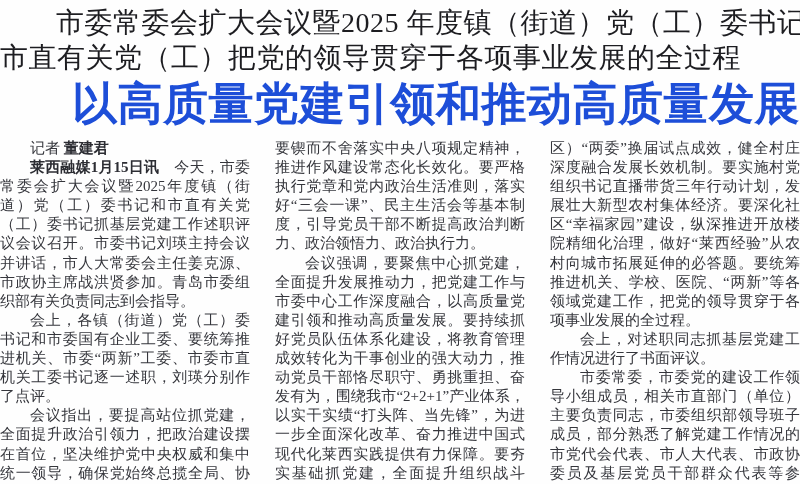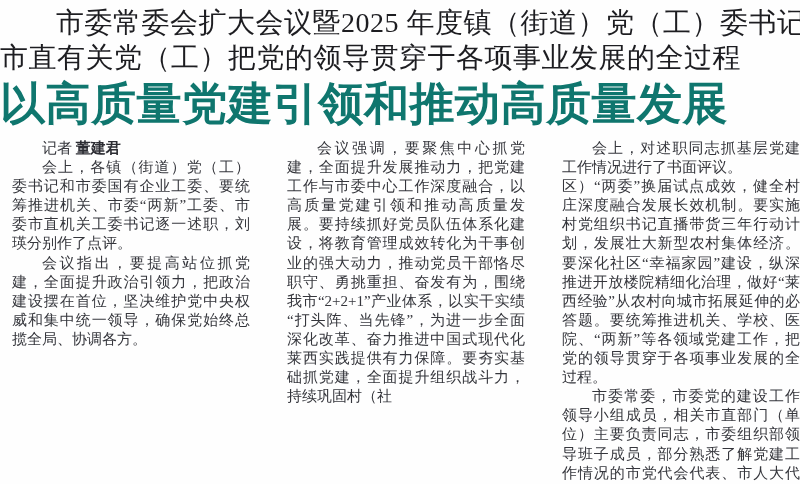--- a/index.html
+++ b/index.html
@@ -22,22 +22,22 @@
     letter-spacing: 0.5px;
   }
   .kicker-line { white-space: nowrap; }
   .kicker-line.first { text-indent: 2em; }
   
   .headline {
     margin: 3px 0 0 0;
     font-size: 45px;
     line-height: 52px;
     font-weight: 900;
-    text-align: left;
-    color: #0f766e;
+    text-align: right;
+    color: #1d4ed8;
     letter-spacing: 0.5px;
     font-family: "Liberation Serif", "DejaVu Serif", serif;
   }
   
   .article {
     display: flex;
     gap: 25px;
     margin-top: 9px;
   }
   .col {
@@ -45,49 +45,50 @@
     width: 250px;
   }
   .para {
     margin: 0;
     font-size: 15px;
     line-height: 19.1px;
     text-align: justify;
     text-justify: inter-ideograph;
     word-break: break-all;
     color: #35363c;
-    padding-left: 12px;
   }
   .para.ind { text-indent: 2em; }
   .para b, .para .bold { font-weight: bold; color: #2c2d33; }
 </style>
 </head>
 <body>
 
 <div class="page">
 
   <header class="kicker">
     <div class="kicker-line first">市委常委会扩大会议暨2025 年度镇（街道）党（工）委书记和</div>
     <div class="kicker-line">市直有关党（工）把党的领导贯穿于各项事业发展的全过程</div>
   </header>
 
   <h1 class="headline">以高质量党建引领和推动高质量发展</h1>
 
   <div class="article">
 
     <div class="col">
       <p class="para ind"><span>记者 </span><b>董建君</b></p>
+      <p class="para ind"><b>莱西融媒1月15日讯</b><span>　今天，市委常委会扩大会议暨2025年度镇（街道）党（工）委书记和市直有关党（工）委书记抓基层党建工作述职评议会议召开。市委书记刘瑛主持会议并讲话，市人大常委会主任姜克源、市政协主席战洪贤参加。青岛市委组织部有关负责同志到会指导。</span></p>
       <p class="para ind">会上，各镇（街道）党（工）委书记和市委国有企业工委、要统筹推进机关、市委“两新”工委、市委市直机关工委书记逐一述职，刘瑛分别作了点评。</p>
       <p class="para ind">会议指出，要提高站位抓党建，全面提升政治引领力，把政治建设摆在首位，坚决维护党中央权威和集中统一领导，确保党始终总揽全局、协调各方。</p>
     </div>
 
     <div class="col">
+      <p class="para">要锲而不舍落实中央八项规定精神，推进作风建设常态化长效化。要严格执行党章和党内政治生活准则，落实好“三会一课”、民主生活会等基本制度，引导党员干部不断提高政治判断力、政治领悟力、政治执行力。</p>
       <p class="para ind">会议强调，要聚焦中心抓党建，全面提升发展推动力，把党建工作与市委中心工作深度融合，以高质量党建引领和推动高质量发展。要持续抓好党员队伍体系化建设，将教育管理成效转化为干事创业的强大动力，推动党员干部恪尽职守、勇挑重担、奋发有为，围绕我市“2+2+1”产业体系，以实干实绩“打头阵、当先锋”，为进一步全面深化改革、奋力推进中国式现代化莱西实践提供有力保障。要夯实基础抓党建，全面提升组织战斗力，持续巩固村（社</p>
     </div>
 
     <div class="col">
+      <p class="para">区）“两委”换届试点成效，健全村庄深度融合发展长效机制。要实施村党组织书记直播带货三年行动计划，发展壮大新型农村集体经济。要深化社区“幸福家园”建设，纵深推进开放楼院精细化治理，做好“莱西经验”从农村向城市拓展延伸的必答题。要统筹推进机关、学校、医院、“两新”等各领域党建工作，把党的领导贯穿于各项事业发展的全过程。</p>
       <p class="para ind">会上，对述职同志抓基层党建工作情况进行了书面评议。</p>
-      <p class="para">区）“两委”换届试点成效，健全村庄深度融合发展长效机制。要实施村党组织书记直播带货三年行动计划，发展壮大新型农村集体经济。要深化社区“幸福家园”建设，纵深推进开放楼院精细化治理，做好“莱西经验”从农村向城市拓展延伸的必答题。要统筹推进机关、学校、医院、“两新”等各领域党建工作，把党的领导贯穿于各项事业发展的全过程。</p>
       <p class="para ind">市委常委，市委党的建设工作领导小组成员，相关市直部门（单位）主要负责同志，市委组织部领导班子成员，部分熟悉了解党建工作情况的市党代会代表、市人大代表、市政协委员及基层党员干部群众代表等参加。</p>
     </div>
 
   </div>
 </div>
 
 </body></html>

